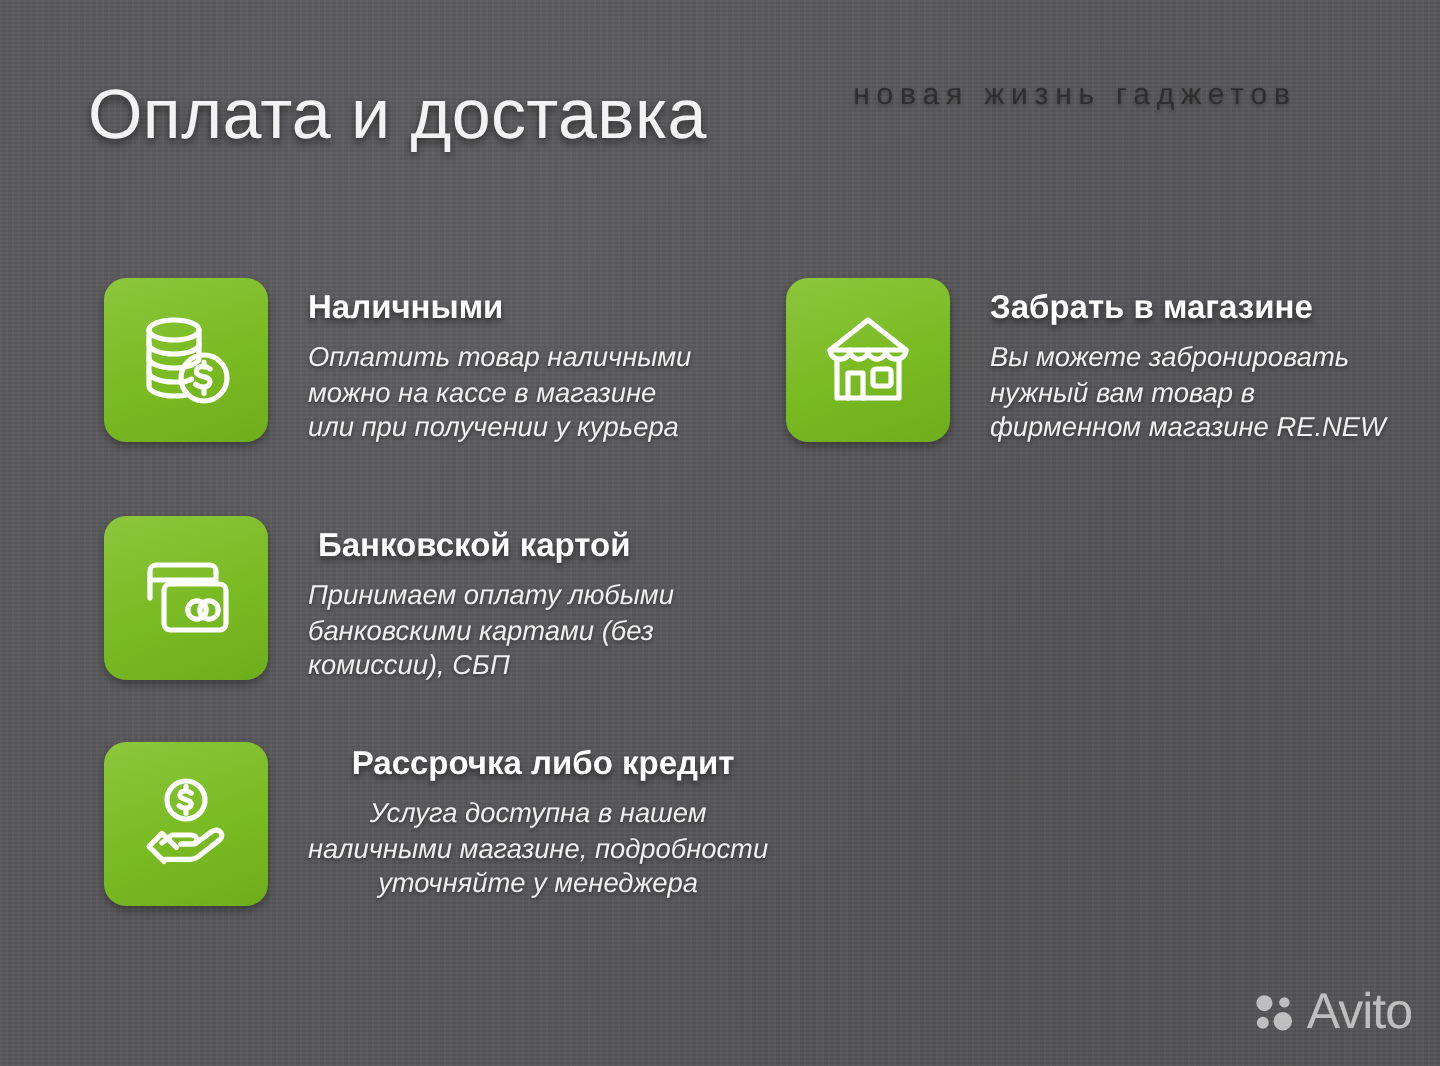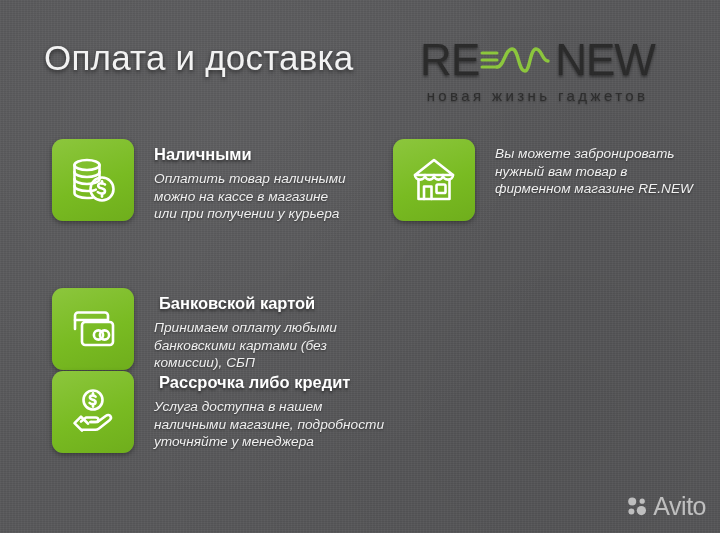--- a/index.html
+++ b/index.html
@@ -92,22 +92,22 @@
   .card-text {
     font-size:13.7px;
     line-height:17.5px;
     color:#f0f0f0;
     text-shadow:0 1px 2px rgba(0,0,0,.45);
   }
   .card-text span { display:block; white-space:nowrap;font-style:italic; }
 
   
   #card-cash      { left:52px;  top:139px; }
-  #card-bankcard  { left:52px;  top:258px;margin-top:30px; }
-  #card-credit    { left:52px;  top:371px; }
+  #card-bankcard  { left:52px;  top:258px; }
+  #card-credit    { left:52px;  top:371px;text-align:center; }
   #card-pickup    { left:393px; top:139px; }
 
   #card-cash     .card-body { margin-top:4px; }
   #card-bankcard .card-body { margin-top:4px; }
   #card-credit   .card-body { margin-top:0px; }
   #card-pickup   .card-body { margin-top:4px; }
 
   #card-bankcard .card-title { margin-left:5px; }
   #card-credit   .card-title { margin-left:5px; }
 
@@ -127,34 +127,20 @@
   }
 </style>
 </head>
 <body>
 
 <div id="page">
 
   <div id="page-title">Оплата и доставка</div>
 
   <div id="logo">
-    <div id="logo-mark">
-      <span class="logo-word">RE</span>
-
-      <svg id="logo-squiggle" width="74" height="46" viewBox="0 0 74 46" fill="none">
-        <g stroke="#8cc63d" stroke-width="3" stroke-linecap="round">
-          <line x1="2" y1="16" x2="17" y2="16"></line>
-          <line x1="2" y1="23" x2="17" y2="23"></line>
-          <line x1="2" y1="30" x2="17" y2="30"></line>
-        </g>
-        <path d="M17 30 C 24 30, 25 12, 32 12 C 39 12, 38 34, 45 34 C 50 34, 50 12, 56 12 C 62 12, 62 24, 68 24" stroke="#8cc63d" stroke-width="3.4" fill="none" stroke-linecap="round" stroke-linejoin="round"></path>
-      </svg>
-
-      <span class="logo-word">NEW</span>
-    </div>
     <div id="logo-tagline">новая жизнь гаджетов</div>
   </div>
 
   <div class="card" id="card-cash">
     <div class="tile">
       <svg width="54" height="54" viewBox="0 0 54 54" fill="none" stroke="#ffffff" stroke-width="2.6" stroke-linecap="round" stroke-linejoin="round">
         <ellipse cx="21" cy="12" rx="12.5" ry="5"></ellipse>
         <path d="M8.5 12 v7 c0 2.8 5.6 5 12.5 5 s12.5-2.2 12.5-5 v-7"></path>
         <path d="M8.5 19 v7 c0 2.8 5.6 5 12.5 5 s12.5-2.2 12.5-5 v-7"></path>
         <path d="M8.5 26 v7 c0 2.8 5.6 5 12.5 5 s6.3-0.4 8.8-1.4"></path>
@@ -222,20 +208,21 @@
     <div class="tile">
       <svg width="54" height="54" viewBox="0 0 54 54" fill="none" stroke="#ffffff" stroke-width="2.6" stroke-linecap="round" stroke-linejoin="round">
         <path d="M27 7 L46 22 H8 Z"></path>
         <path d="M8 22 c0 2.6 2.2 4.6 5 4.6 s5-2 5-4.6 c0 2.6 2 4.6 4.5 4.6 s4.5-2 4.5-4.6 c0 2.6 2 4.6 4.5 4.6 s4.5-2 4.5-4.6 c0 2.6 2.2 4.6 5 4.6 s5-2 5-4.6"></path>
         <path d="M11.5 27 V46 H42.5 V27"></path>
         <path d="M17 46 V33.5 h7.5 V46"></path>
         <rect x="29.5" y="31.5" width="9" height="8.5" rx="1.3"></rect>
       </svg>
     </div>
     <div class="card-body">
+      <div class="card-title">Забрать в магазине</div>
       <div class="card-text">
         <span>Вы можете забронировать</span>
         <span>нужный вам товар в</span>
         <span>фирменном магазине RE.NEW</span>
       </div>
     </div>
   </div>
 
   <div id="avito-watermark">
     <svg width="22" height="22" viewBox="0 0 22 22" fill="#d6d6d6">

